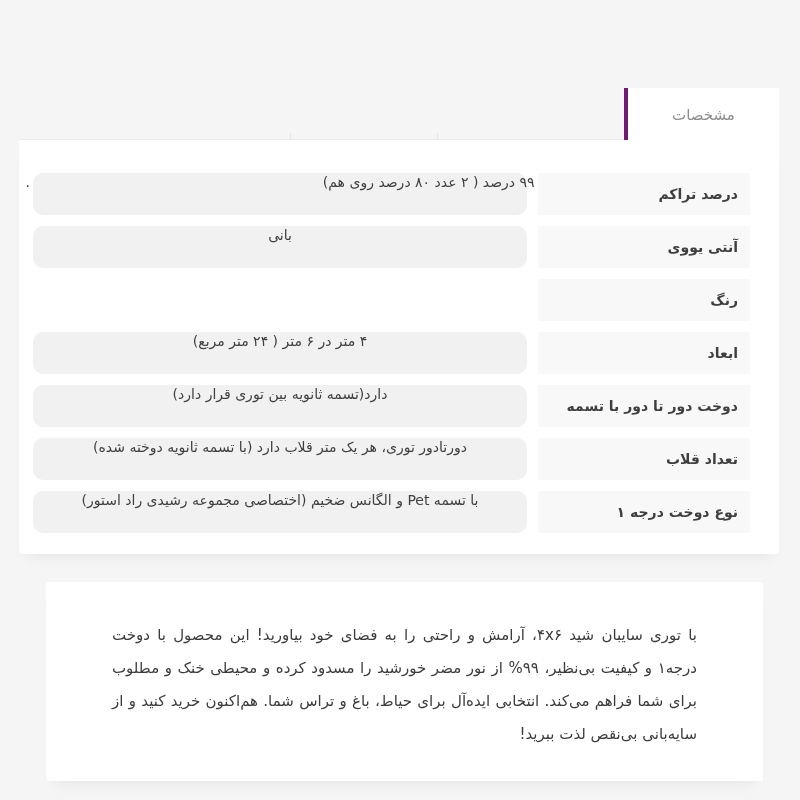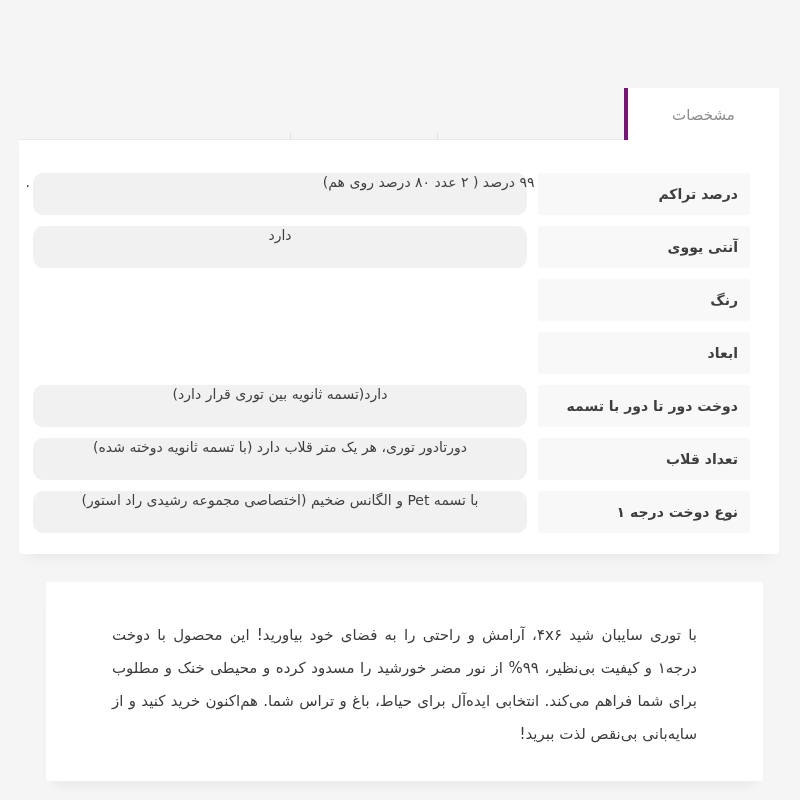--- a/index.html
+++ b/index.html
@@ -99,31 +99,35 @@
     <div class="spec-label">درصد تراکم</div>
     <div class="spec-value">
       <div class="v1">۹۹ درصد ( ۲ عدد ۸۰ درصد روی هم)</div>
       <div class="v2">.</div>
     </div>
   </div>
 
   <div class="spec-row">
     <div class="spec-label">آنتی یووی</div>
     <div class="spec-value">
-      <div class="v1">دارد</div>
+      <div class="v1">بانی</div>
 
     </div>
   </div>
 
   <div class="spec-row">
     <div class="spec-label">رنگ</div>
   </div>
 
   <div class="spec-row">
     <div class="spec-label">ابعاد</div>
+    <div class="spec-value">
+      <div class="v1">۴ متر در ۶ متر ( ۲۴ متر مربع)</div>
+
+    </div>
   </div>
 
   <div class="spec-row">
     <div class="spec-label">دوخت دور تا دور با تسمه</div>
     <div class="spec-value">
       <div class="v1">دارد(تسمه ثانویه بین توری قرار دارد)</div>
 
     </div>
   </div>
 

